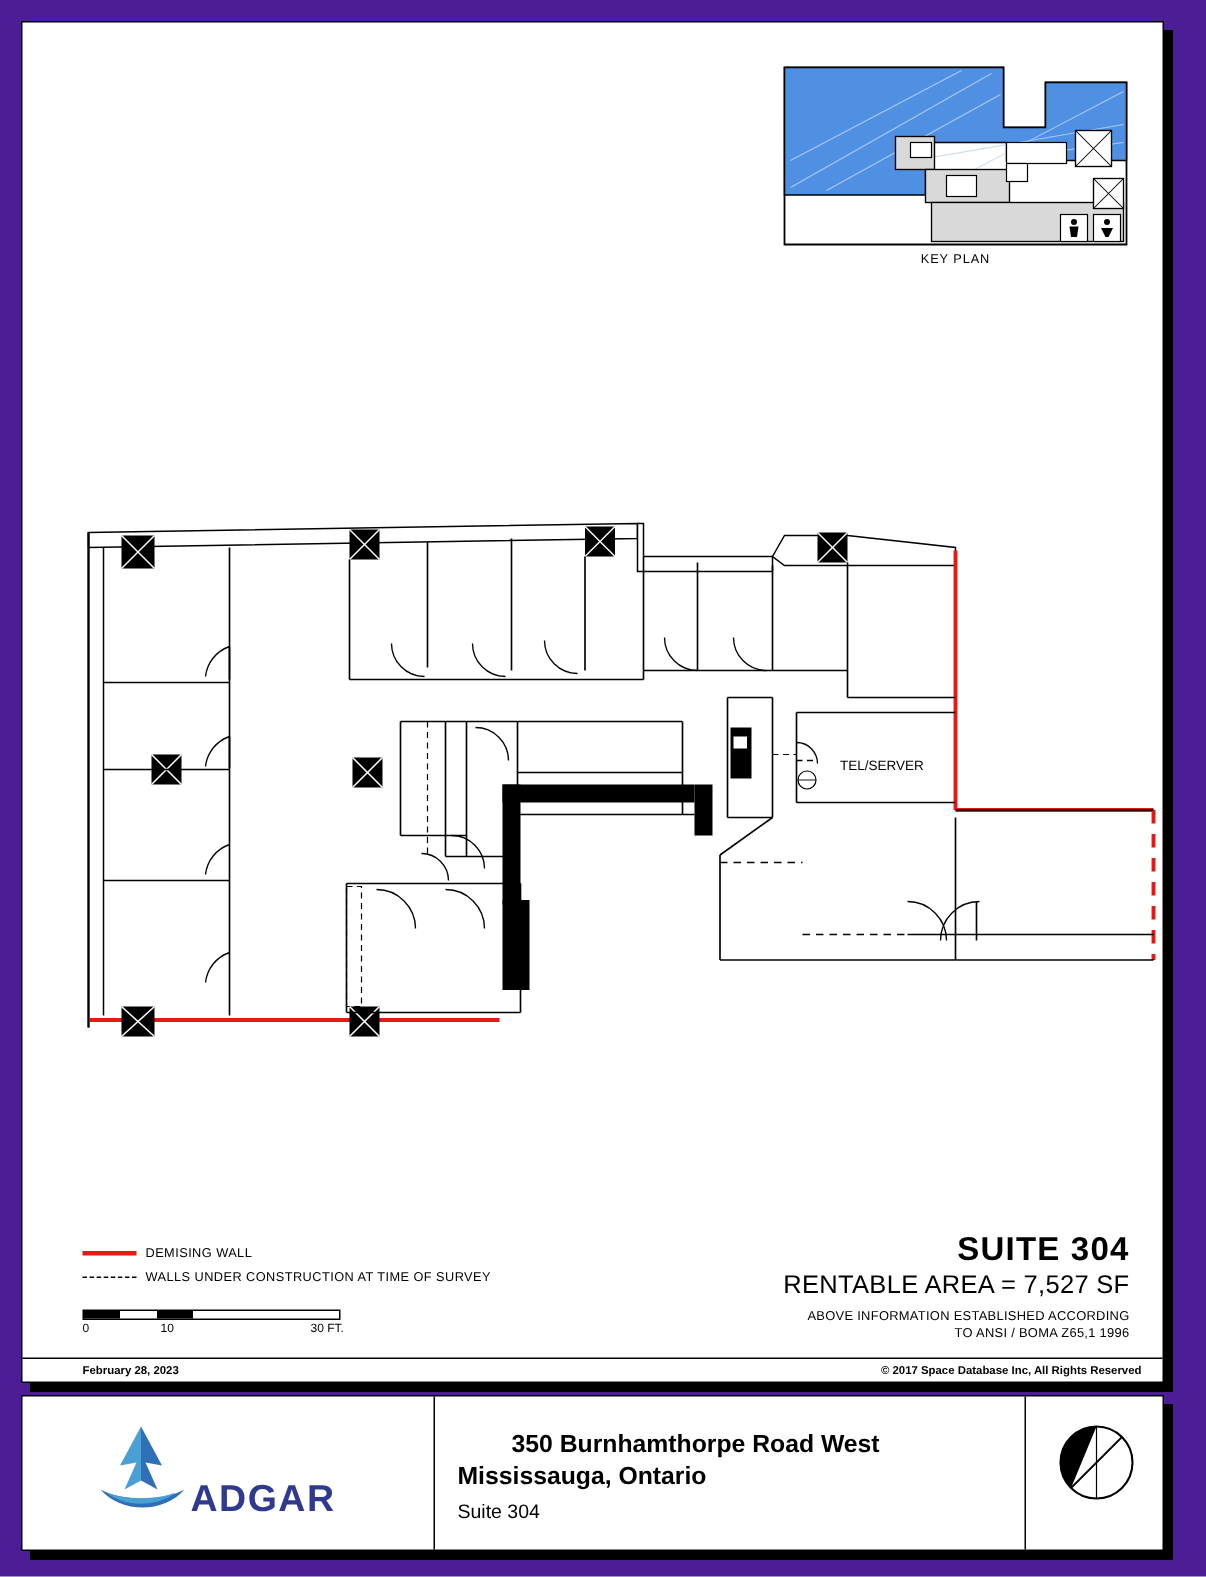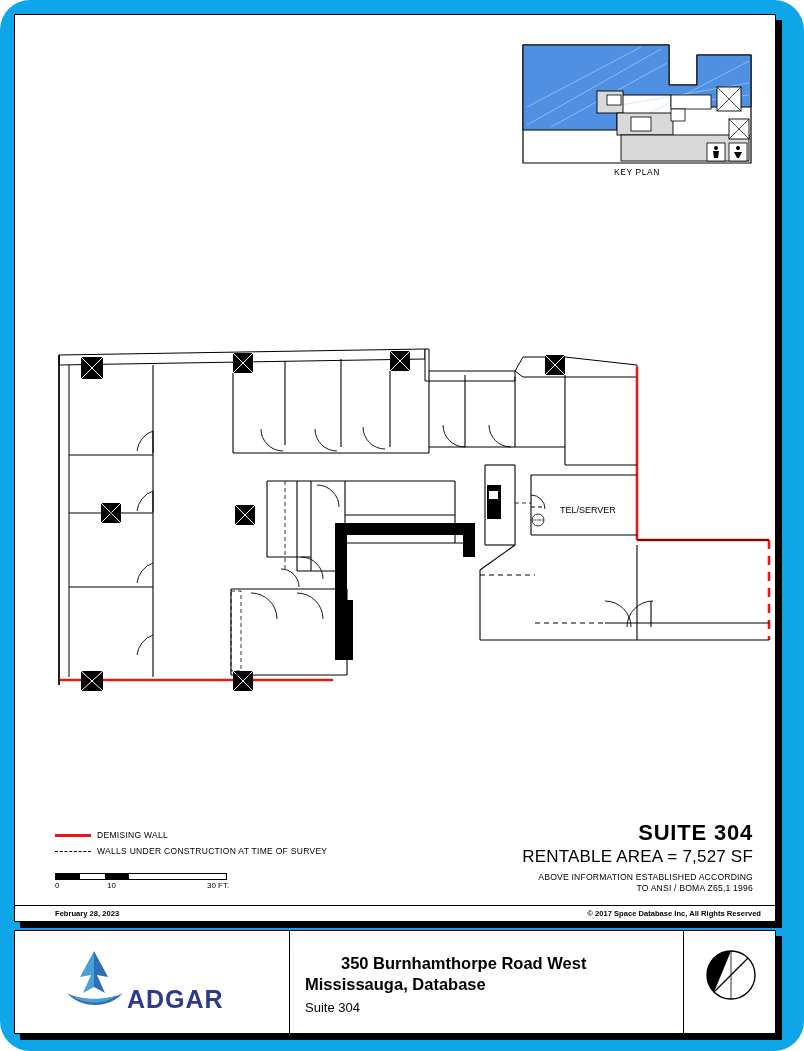--- a/index.html
+++ b/index.html
@@ -12,22 +12,21 @@
     height: 1051px;
     font-family: "Liberation Sans", sans-serif;
     position: relative;
     overflow: hidden;
   }
   .page {
     position: absolute;
     left: 0; top: 0;
     width: 804px;
     height: 1051px;
-    background: #0ea5e9;
-    border-radius: 30px;
+    background: #4c1d95;
   }
 
   
   .sheet {
     position: absolute;
     left: 14px;
     top: 14px;
     width: 762px;
     height: 908px;
     background: #ffffff;
@@ -540,21 +539,21 @@
           <path d="M33,4 L19,30 L30,28 L22,46 L33,40 Z" fill="#4a9fd4"></path>
           <path d="M6,46 C20,62 48,62 62,46 C48,54 20,54 6,46 Z" fill="#2f6fb5"></path>
           <path d="M10,48 C22,58 44,58 56,48 C44,53 22,53 10,48 Z" fill="#4a9fd4"></path>
         </svg>
       </div>
       <div class="logo-text">ADGAR</div>
     </div>
 
     <div class="address-area">
       <div class="addr-line1">350 Burnhamthorpe Road West</div>
-      <div class="addr-line2">Mississauga, Database</div>
+      <div class="addr-line2">Mississauga, Ontario</div>
       <div class="addr-line3">Suite 304</div>
     </div>
 
     <div class="north-area">
       <div class="north-icon">
         <svg width="52" height="52" viewBox="0 0 52 52" xmlns="http://www.w3.org/2000/svg">
           <circle cx="26" cy="26" r="24" fill="#ffffff" stroke="#000000" stroke-width="1.4"></circle>
           <path d="M26,2 A24,24 0 0,0 9,43 Z" fill="#000000"></path>
           <line x1="9" y1="43" x2="43" y2="9" stroke="#000000" stroke-width="1.2"></line>
           <line x1="26" y1="2" x2="26" y2="50" stroke="#000000" stroke-width="0.8"></line>

